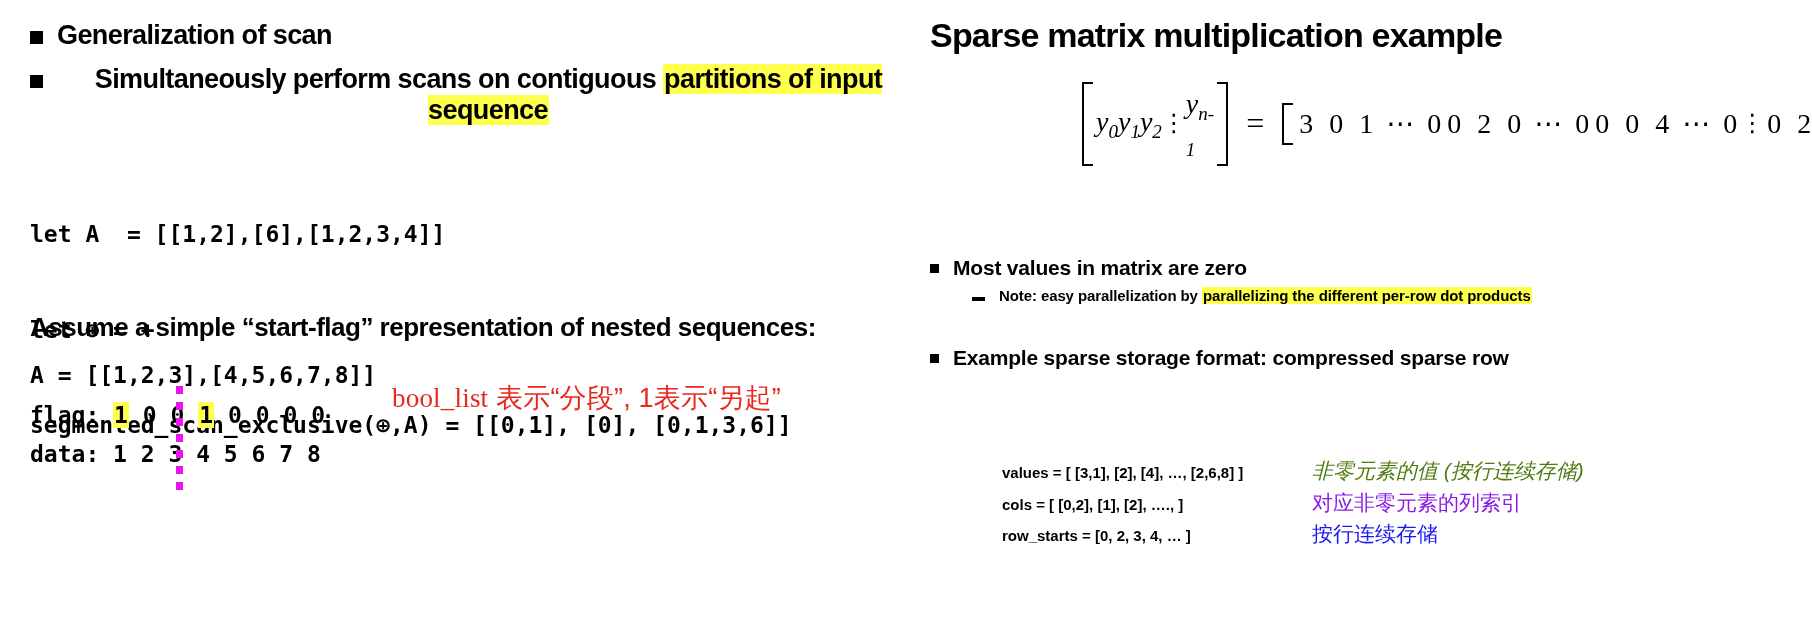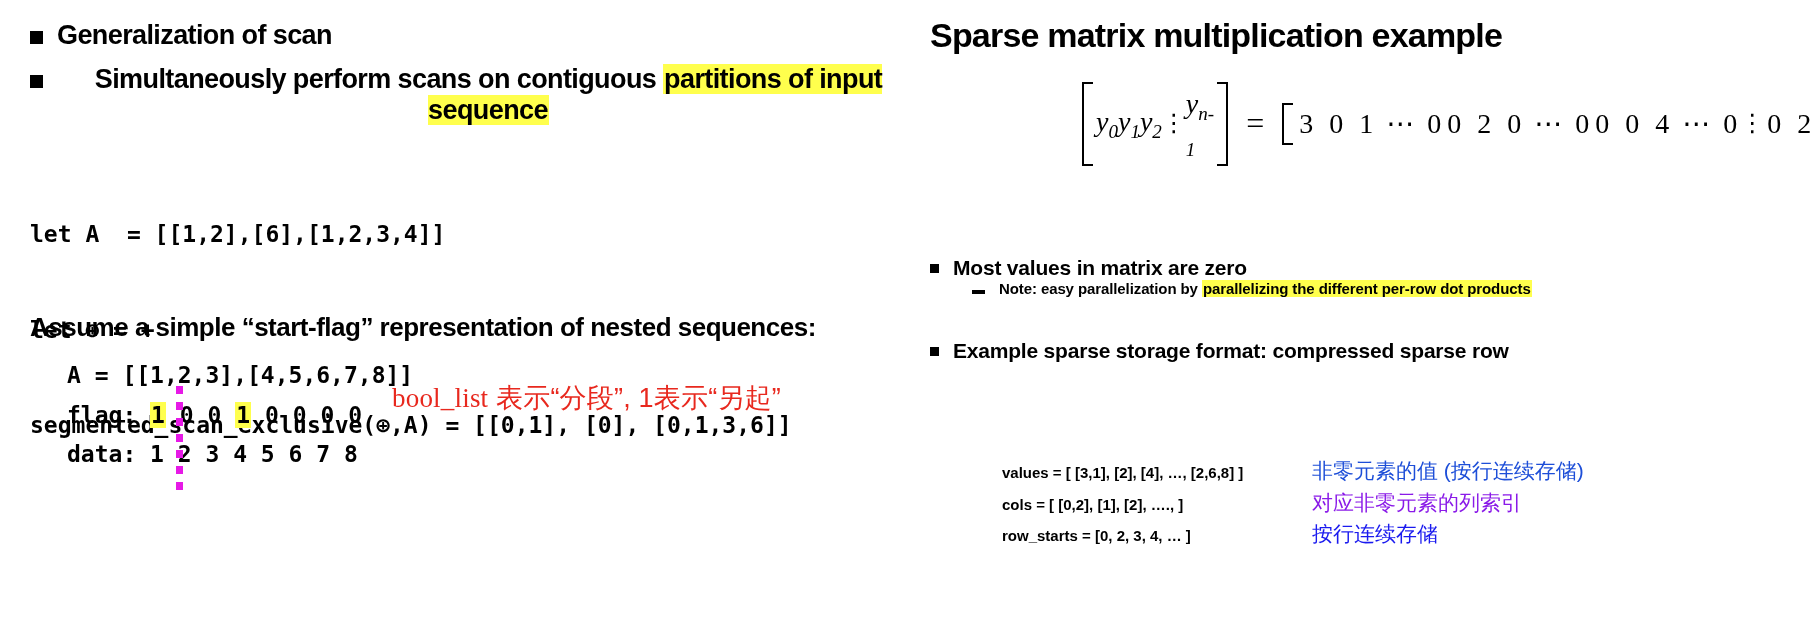--- a/index.html
+++ b/index.html
@@ -90,21 +90,21 @@
     font-weight: bold;
     font-size: 26px;
     letter-spacing: -0.5px;
   }
 
   #flag-block {
     position: absolute;
     left: 30px;
     top: 356px;
   }
-  #flag-block .mono { line-height: 1.72; margin-left: 37px; }
+  #flag-block .mono { line-height: 1.72; }
 
   
   #segment-divider {
     position: absolute;
     left: 176px;
     top: 386px;
     width: 7px;
     height: 104px;
     background-image: linear-gradient(#e619e6 50%, rgba(255,255,255,0) 0%);
     background-size: 7px 16px;
@@ -210,20 +210,21 @@
     font-size: 21px;
     letter-spacing: -0.2px;
   }
   .r-sub {
     font-weight: bold;
     font-size: 15px;
     letter-spacing: -0.1px;
   }
   #right-bullets .sub-list {
     margin-left: 42px;
+    margin-top: 7px;
   }
   #right-bullets .sub-list .bullet-row + .bullet-row { margin-top: 6px; }
   #bullet-group-2 { margin-top: 42px; }
 
   
   #csr-block {
     position: absolute;
     left: 30px;
     top: 458px;
     width: 852px;
@@ -377,21 +378,21 @@
       <div class="bullet-row">
         <span class="sq-bullet small"></span>
         <span class="r-main">Example sparse storage format: compressed sparse row</span>
       </div>
     </div>
   </div>
 
   <div id="csr-block">
     <div class="csr-row">
       <span class="csr-code">values = [ [3,1], [2], [4], …, [2,6,8] ]</span>
-      <span class="csr-note" style="color: #1d4ed8;">非零元素的值 (按行连续存储)</span>
+      <span class="csr-note" style="color: #4d7c0f; font-style: italic;">非零元素的值 (按行连续存储)</span>
     </div>
     <div class="csr-row">
       <span class="csr-code">cols = [ [0,2], [1], [2], …., ]</span>
       <span class="csr-note" style="color: rgb(138, 26, 232);">对应非零元素的列索引</span>
     </div>
     <div class="csr-row">
       <span class="csr-code">row_starts = [0, 2, 3, 4, … ]</span>
       <span class="csr-note" id="csr-note-rowstarts" style="color: rgb(26, 26, 239);">
           <div>按行连续存储</div>
         </span>

